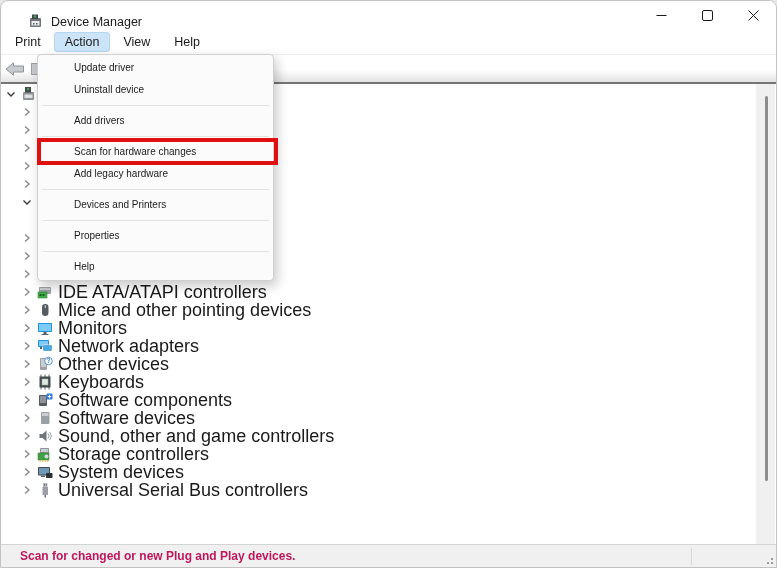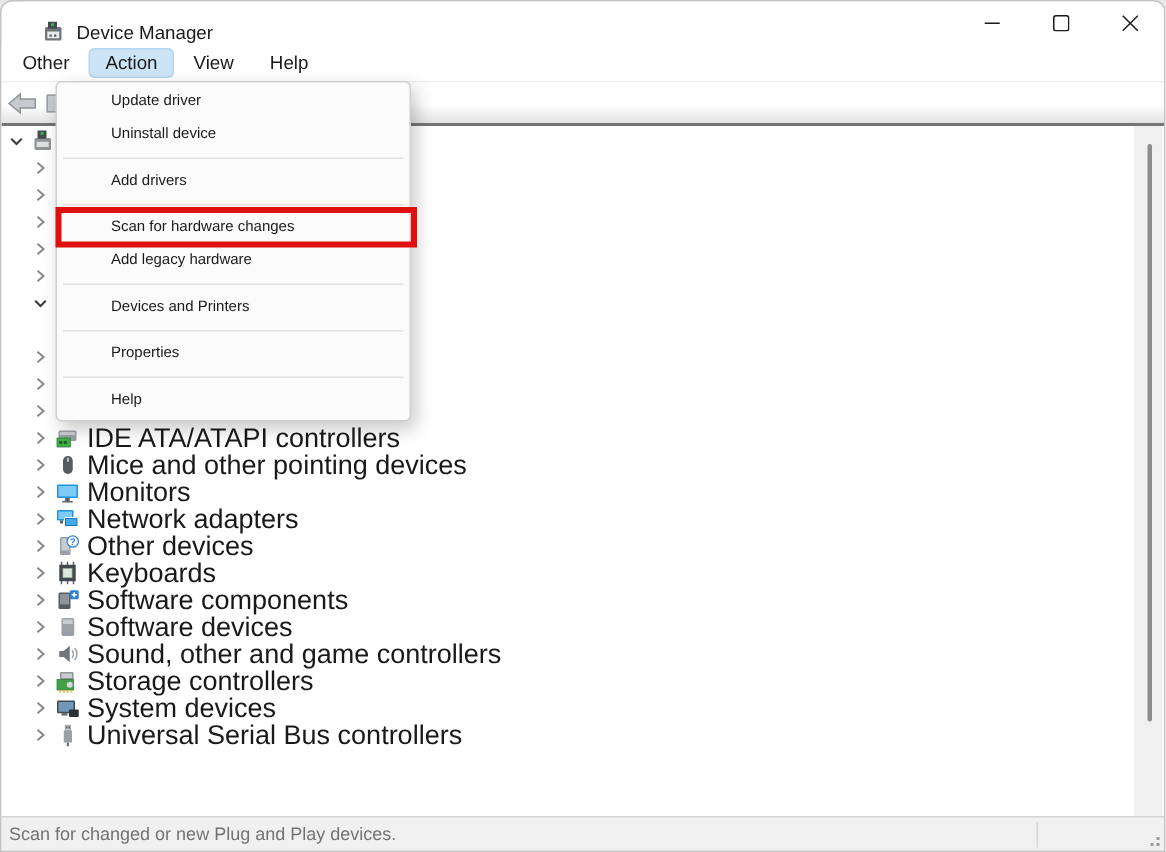--- a/index.html
+++ b/index.html
@@ -32,21 +32,21 @@
   .row.lvl0{padding-left:2px;}
   .row.lvl1{padding-left:18px;}
   .chev{width:16px;height:16px;flex:0 0 16px;display:flex;align-items:center;justify-content:center;}
   .ic{width:16px;height:16px;flex:0 0 16px;margin-left:2px;}
   .row-label{font-size:18px;margin-left:5px;color:#191919;}
   
   .vscroll{position:absolute;top:83px;right:1px;width:19px;bottom:23px;background:#f0f0f0;}
   .vthumb{position:absolute;left:9px;width:3px;background:#8d8d8d;border-radius:2px;}
   
   .statusbar{position:absolute;left:0;right:0;bottom:0;height:23px;background:#f0f0f0;border-top:1px solid #d4d4d4;box-sizing:border-box;display:flex;align-items:center;}
-  .status-text{font-size:12px;margin-left:5px;color:#737373;}
+  .status-text{font-size:12px;margin-left:19px;color:#be185d;font-weight:bold;}
   .status-div{position:absolute;left:690px;top:3px;bottom:2px;width:1px;background:#d8d8d8;}
   .grip{position:absolute;right:2px;bottom:2px;width:12px;height:12px;}
   
   .menu{position:absolute;left:36px;top:53px;width:237px;background:#fbfbfb;border:1px solid #cfcfcf;
     border-radius:4px;box-shadow:3px 5px 12px rgba(0,0,0,0.22);box-sizing:border-box;padding:2px 0;z-index:5;}
   .m-item{height:22px;line-height:22px;padding-left:36px;font-size:10px;color:#1a1a1a;}
   .m-sep{height:9px;position:relative;}
   .m-sep::after{content:"";position:absolute;left:4px;right:4px;top:4px;height:1px;background:#e2e2e2;}
   
   .red-box{position:absolute;left:36px;top:137px;width:241px;height:27px;box-sizing:border-box;
@@ -80,21 +80,21 @@
       </div>
       <div class="win-btn">
         <svg width="11" height="11">
             <path d="M0.5 0.5 L10.5 10.5 M10.5 0.5 L0.5 10.5" stroke="#1a1a1a" stroke-width="1"></path>
           </svg>
       </div>
     </div>
   </div>
 
   <div class="menubar">
-      <div class="mb-item">Other</div>
+      <div class="mb-item">Print</div>
       <div class="mb-item active">Action</div>
       <div class="mb-item">View</div>
       <div class="mb-item">Help</div>
     </div>
 
   <div class="toolbar">
     <svg class="tb-icon" viewBox="0 0 20 16">
       <path d="M1 8 L8.5 1.8 V5 H18.5 V11 H8.5 V14.2 Z" fill="#c7cbcf" stroke="#8f9499" stroke-width="1"></path>
     </svg>
     <div class="tb-icon2"></div>

